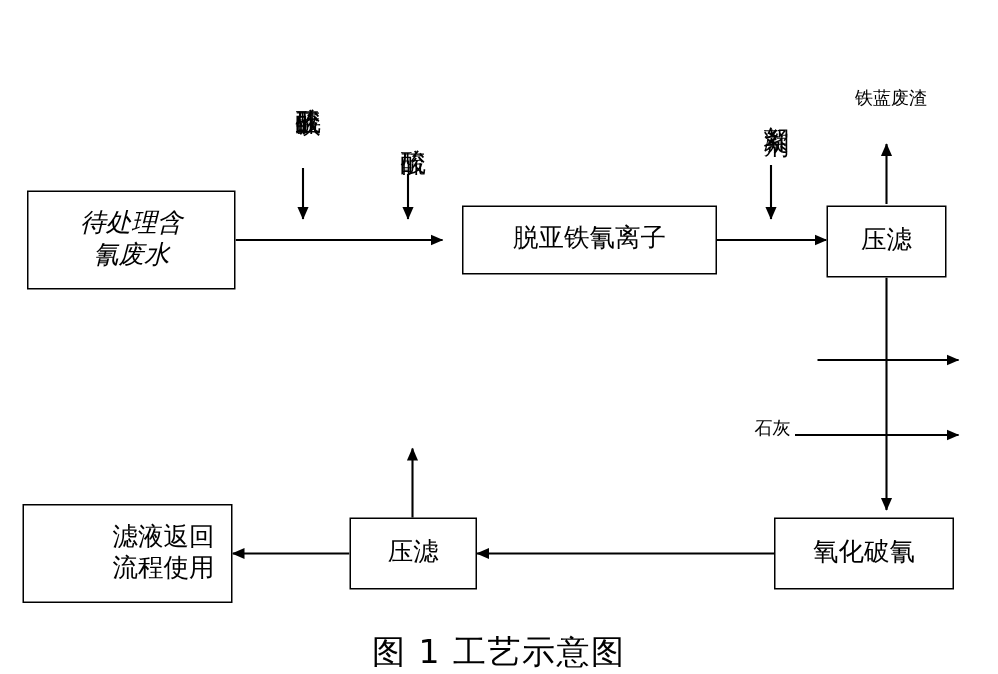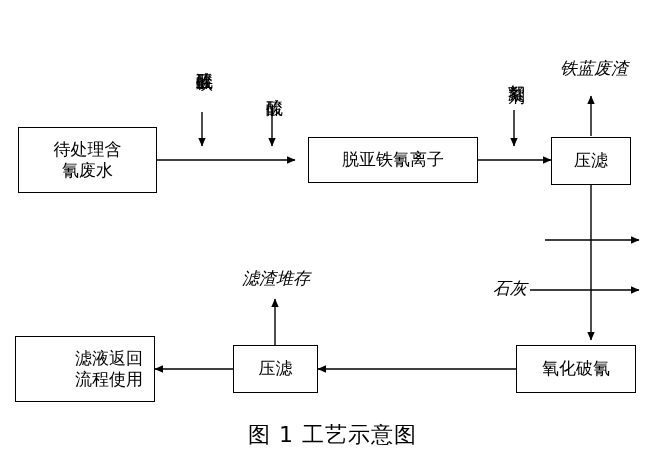--- a/index.html
+++ b/index.html
@@ -24,25 +24,24 @@
     align-items: center;
     justify-content: center;
     text-align: center;
     font-size: 17px;
     line-height: 1.25;
     box-sizing: border-box;
     white-space: pre-line;
   }
   .label {
     position: absolute;
-    font-size: 17px;
+    font-size: 12px;
     line-height: 1.2;
     text-align: center;
     box-sizing: border-box;
-    font-style: italic;
   }
   .vlabel {
     position: absolute;
     font-size: 17px;
     line-height: 1.15;
     text-align: center;
     writing-mode: vertical-rl;
     letter-spacing: 1px;
     box-sizing: border-box;
   }
@@ -93,21 +92,21 @@
 
     <line x1="530" y1="290" x2="639" y2="290" stroke="#000000" stroke-width="1.4" marker-end="url(#arrowhead)"></line>
 
     <line x1="530" y1="369" x2="318" y2="369" stroke="#000000" stroke-width="1.4" marker-end="url(#arrowhead)"></line>
 
     <line x1="275" y1="348" x2="275" y2="299" stroke="#000000" stroke-width="1.4" marker-end="url(#arrowhead)"></line>
 
     <line x1="233" y1="369" x2="155" y2="369" stroke="#000000" stroke-width="1.4" marker-end="url(#arrowhead)"></line>
   </svg>
 
-  <div class="node" style="left:18px; top:127px; width:139px; height:66px;">待处理含
+  <div class="node" style="left:18px; top:127px; width:139px; height:66px;font-style:italic;">待处理含
 氰废水</div>
 
   <div class="node" style="left:308px; top:137px; width:170px; height:46px;">脱亚铁氰离子</div>
 
   <div class="node" style="left:551px; top:137px; width:80px; height:48px;">压滤</div>
 
   <div class="node" style="left:516px; top:345px; width:120px; height:48px;">氧化破氰</div>
 
   <div class="node" style="left:233px; top:345px; width:85px; height:48px;">压滤</div>
 
@@ -118,17 +117,16 @@
 
   <div class="vlabel" style="left:262px; top:60px; width:22px; height:52px;">硫酸</div>
 
   <div class="vlabel" style="left:504px; top:36px; width:22px; height:72px;">絮凝剂</div>
 
   <div class="label" style="left:539px; top:58px; width:110px;">铁蓝废渣</div>
 
 
   <div class="label" style="left:452px; top:278px; width:75px; text-align:right;">石灰</div>
 
-  <div class="label" style="left:220px; top:268px; width:112px;">滤渣堆存</div>
 
   <div class="caption" style="top:420px;">图 1   工艺示意图</div>
 
 </div>
 
 </body></html>

